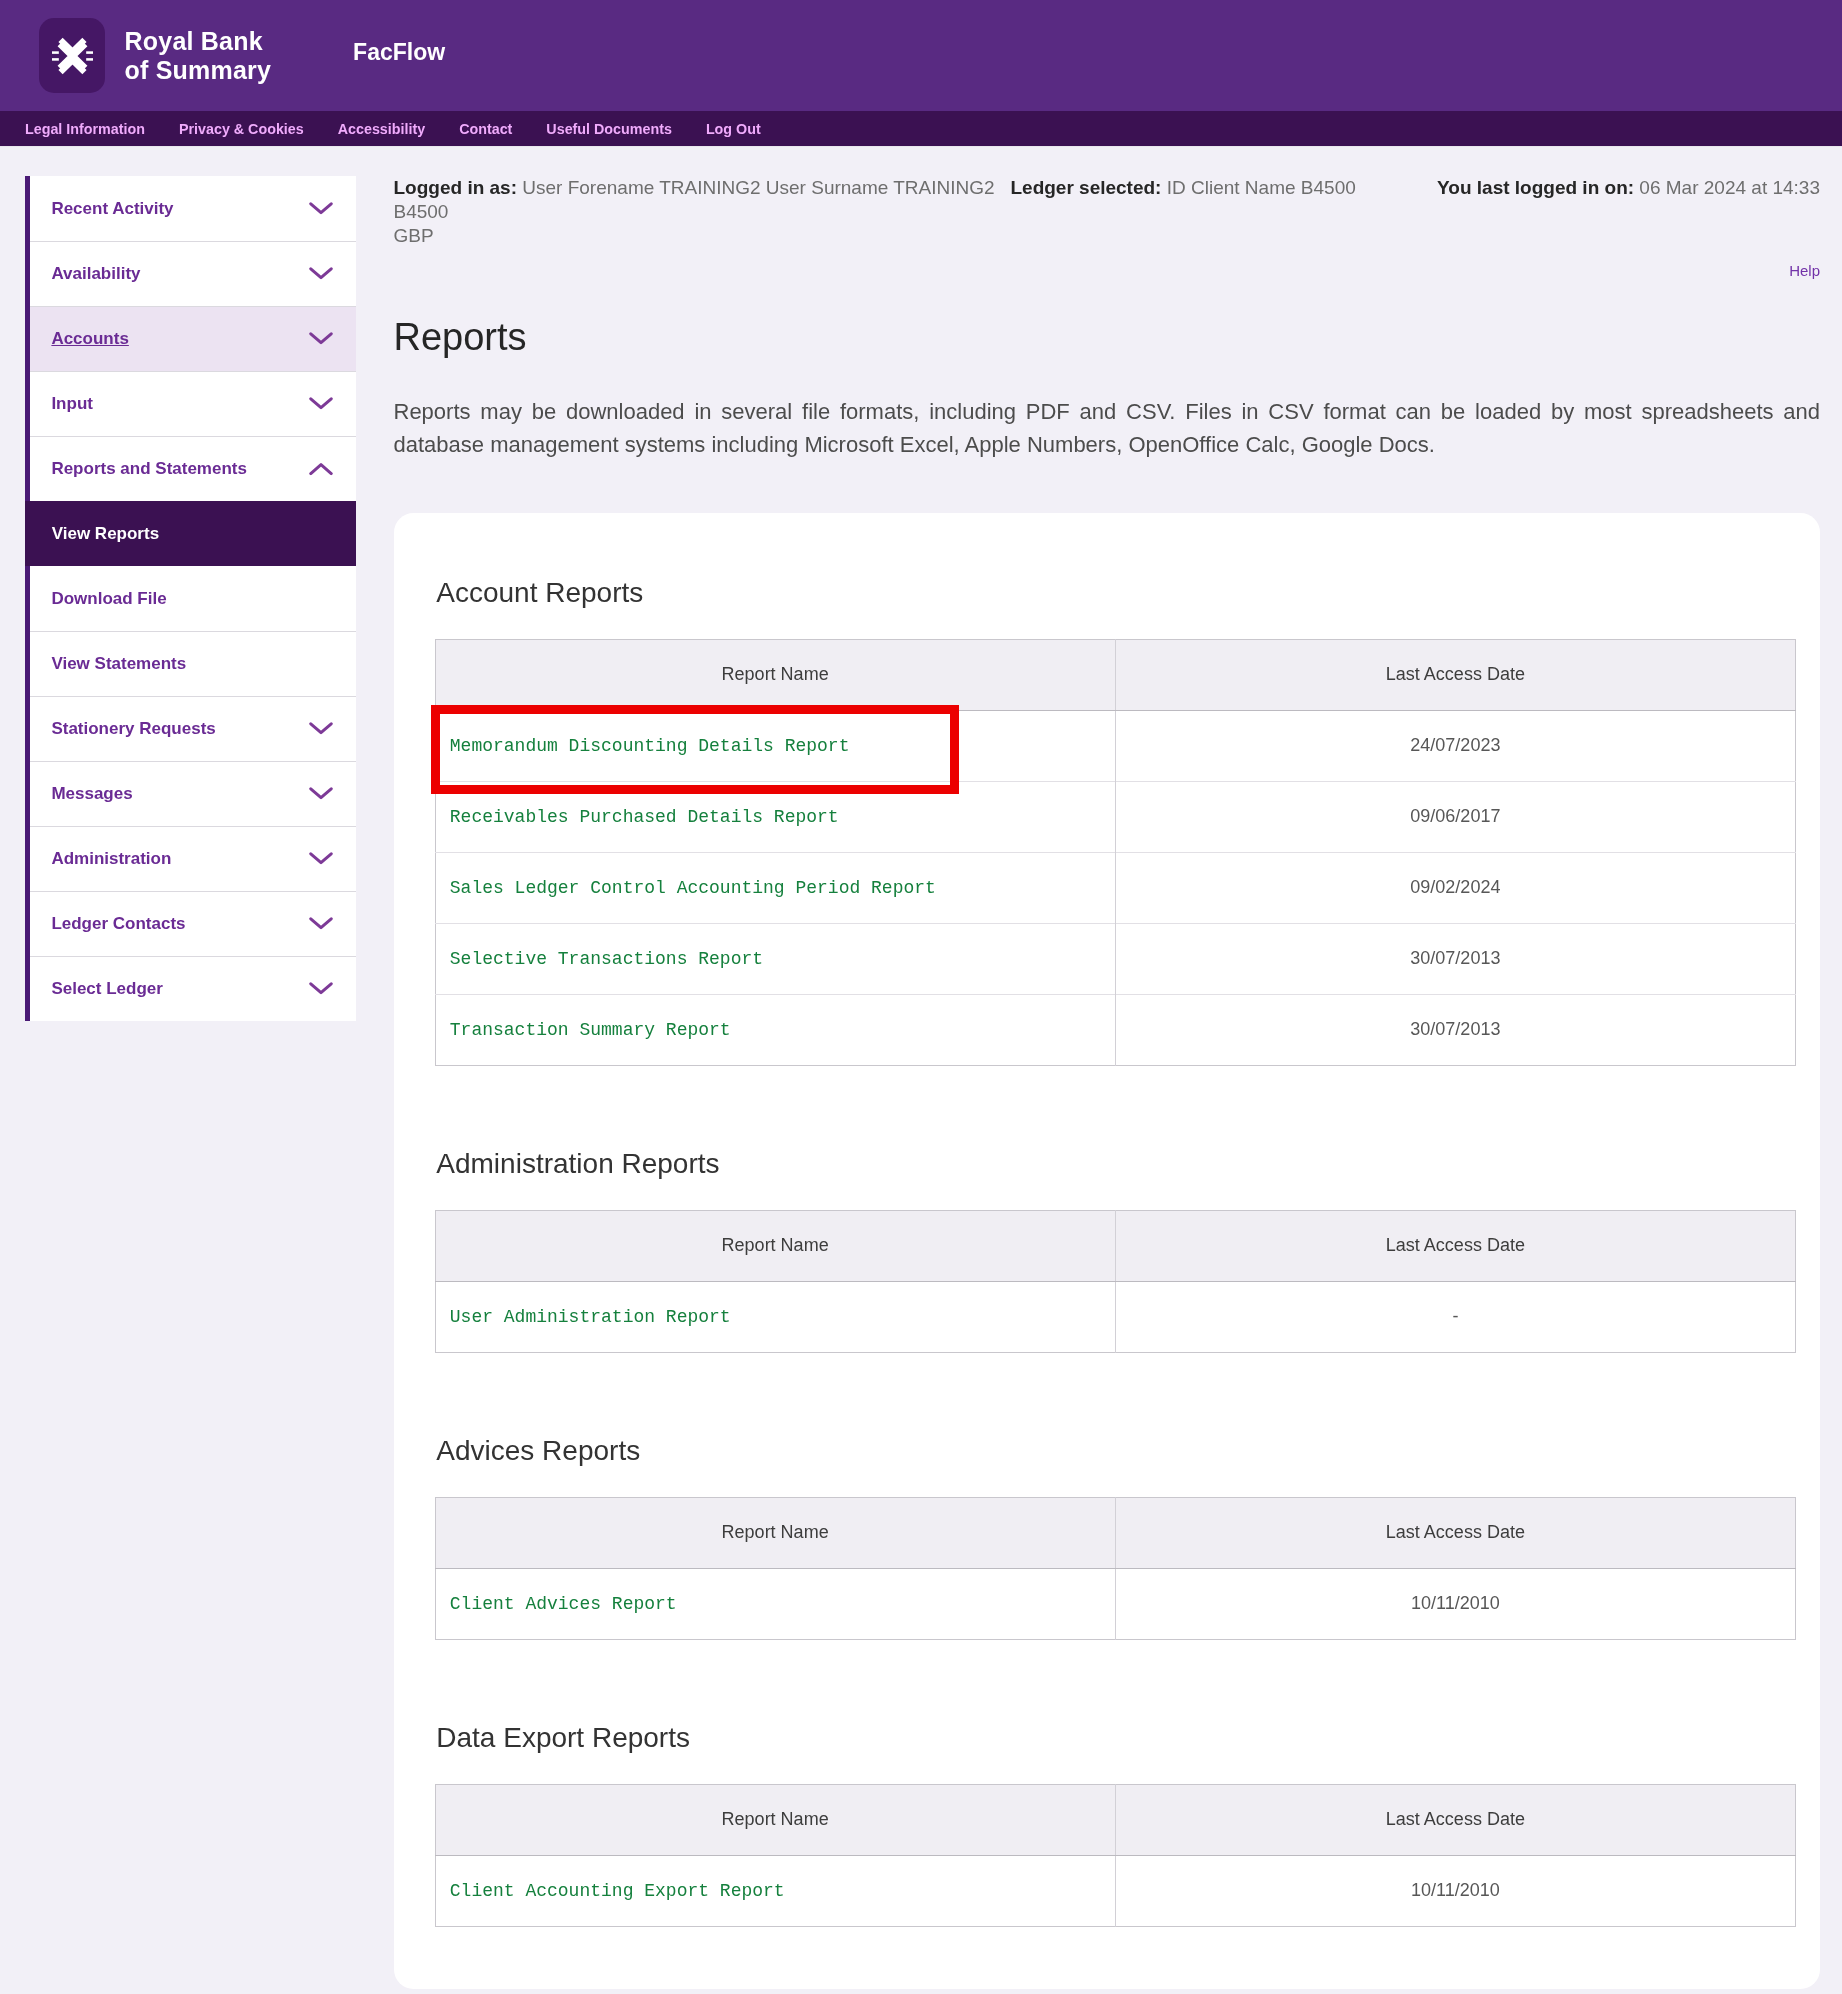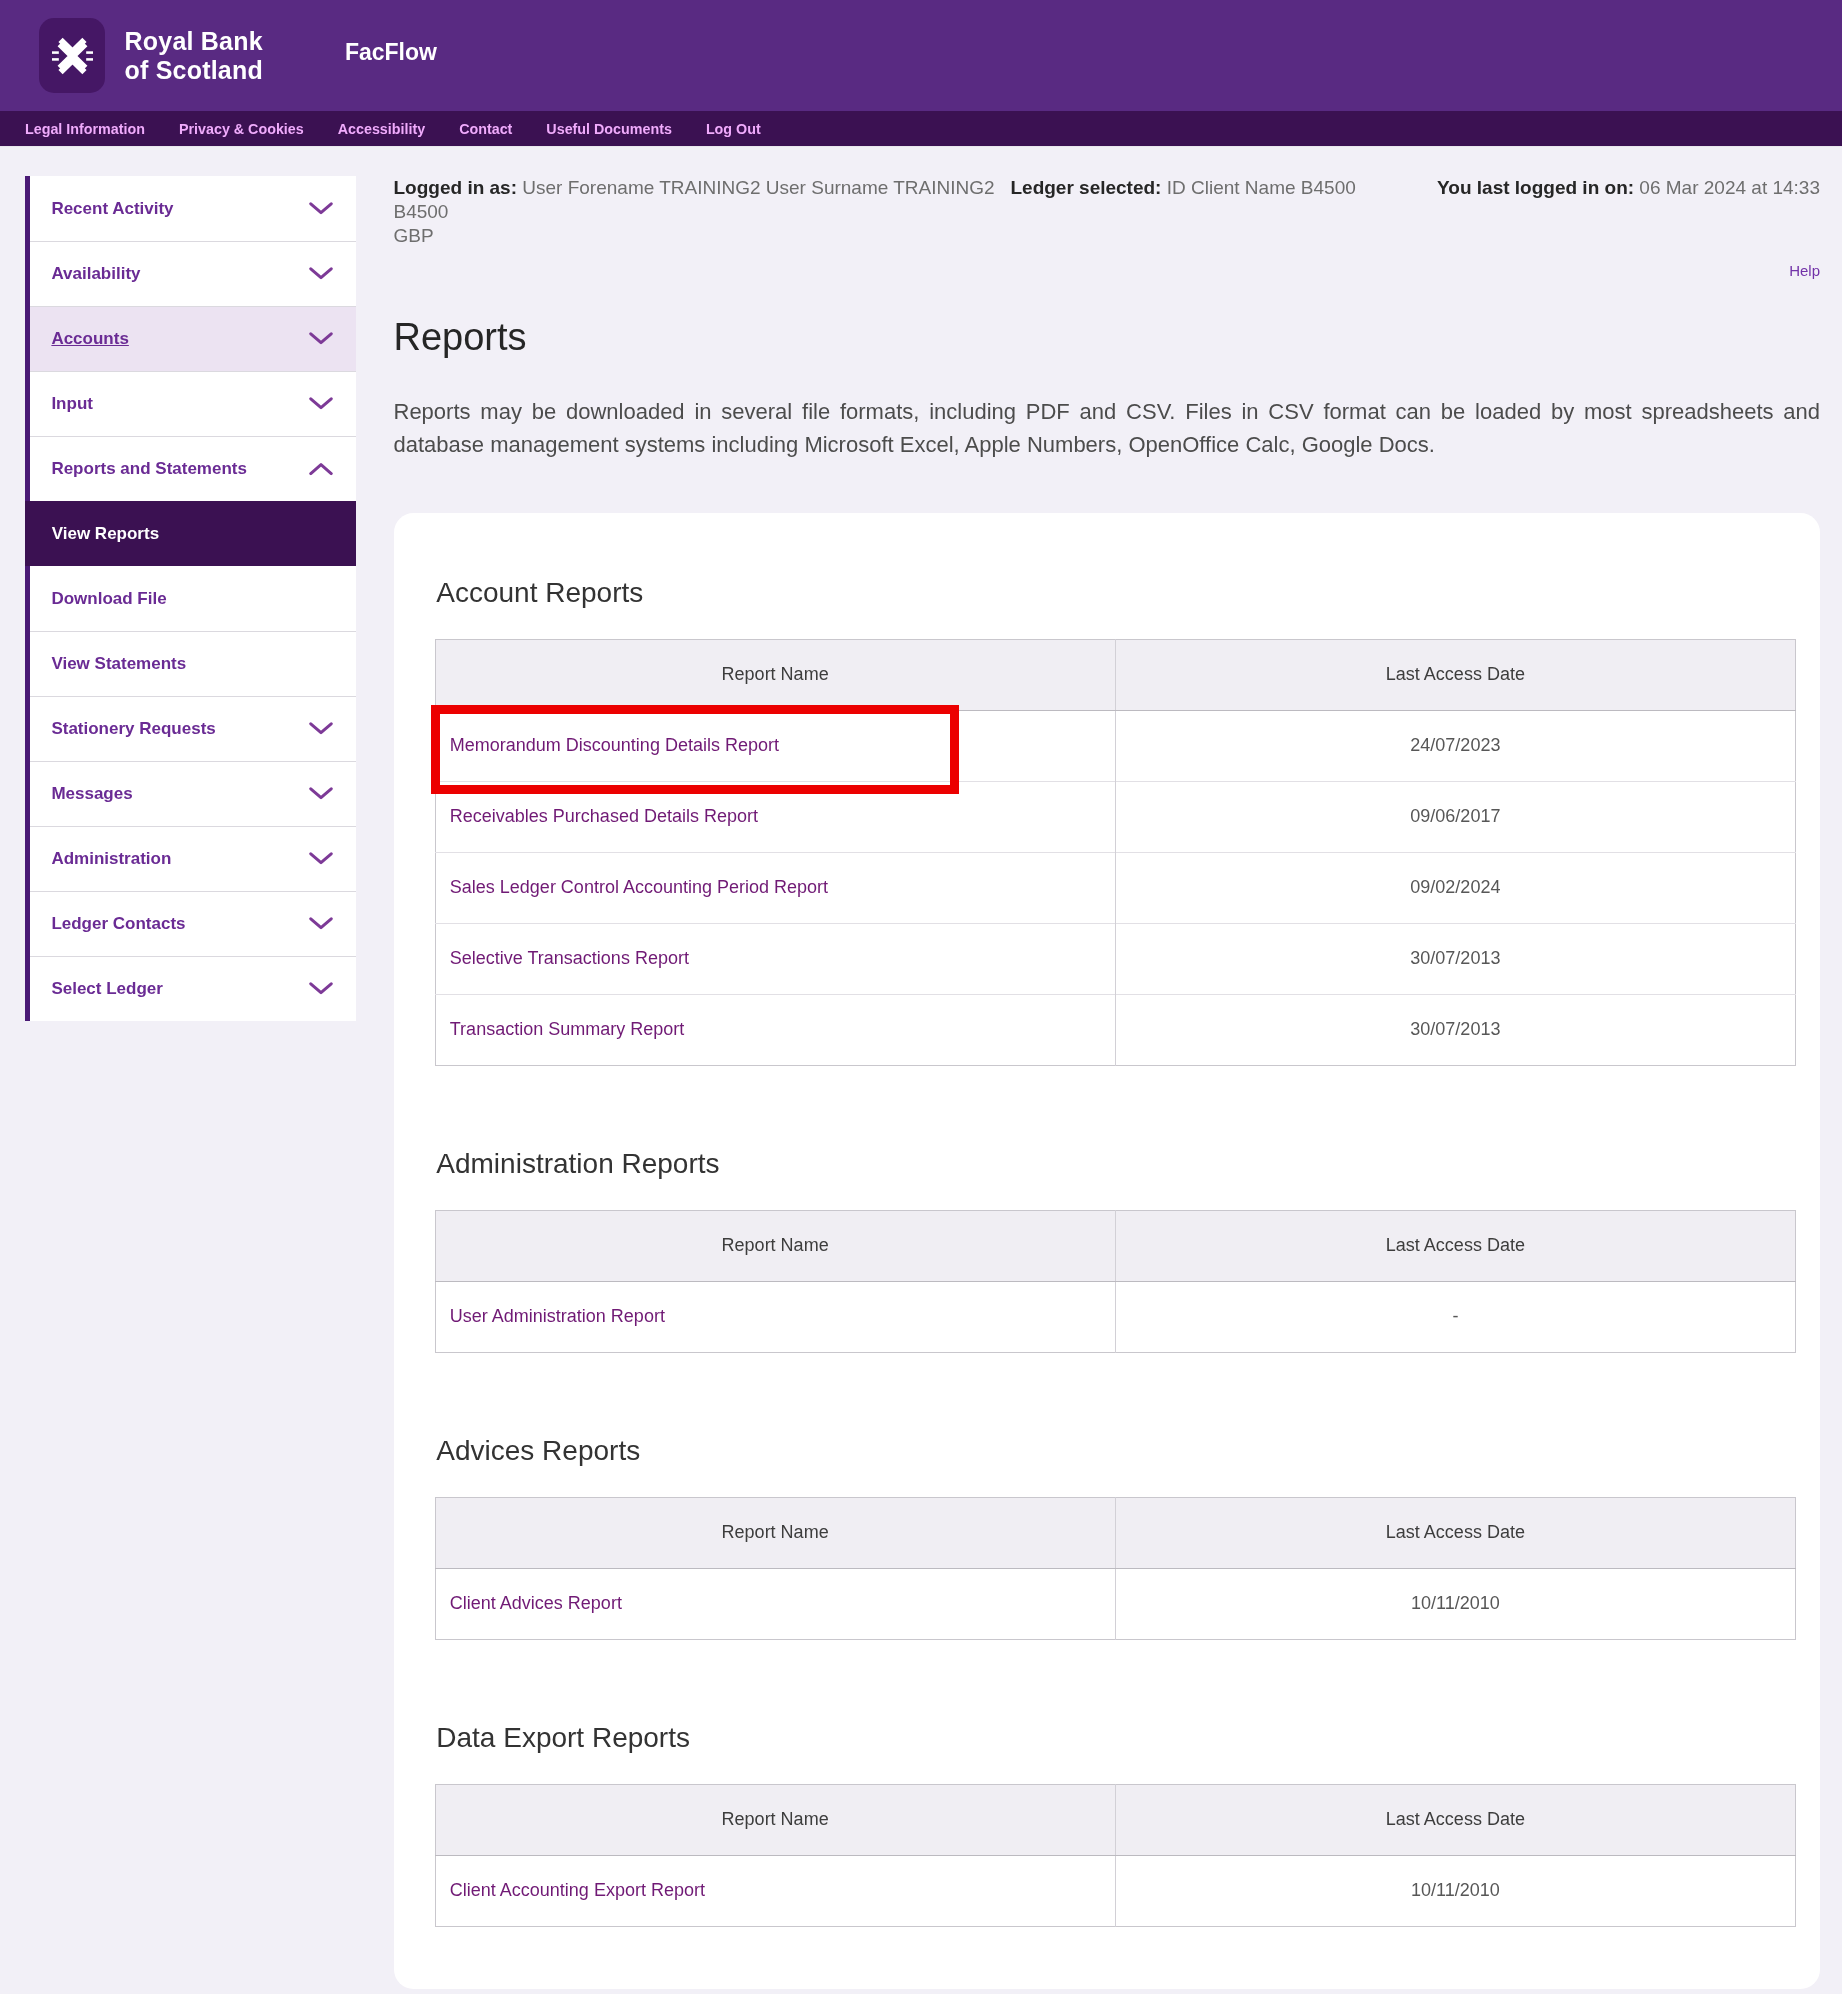--- a/index.html
+++ b/index.html
@@ -77,21 +77,21 @@
   .tbl-wrap { position:relative; }
   table { width:100%; border-collapse:collapse; border:0.9px solid #c9c7cd; background:#ffffff; }
   th {
     height:71px; background:#f0eef3; font-weight:400; font-size:18px; color:#3d3d3d;
     border-bottom:1.8px solid #bcbac0; width:50%;
   }
   th + th, td + td { border-left:0.9px solid #d2d0d6; }
   td { height:71px; font-size:18px; background:#ffffff; }
   tr + tr td { border-top:1.8px solid #e2e0e5; }
   td.name { padding-left:14.3px; }
-  td.name a { color:#701a75; text-decoration:none; cursor:pointer; }
+  td.name a { color:#15803d; text-decoration:none; cursor:pointer;font-family:Liberation Mono, monospace; }
   td.date { text-align:center; color:#575757; }
 
   .highlight {
     position:absolute; left:-3.6px; top:66px; width:528px; height:89px;
     border:9px solid #ec0000; pointer-events:none;
   }
 </style>
 </head>
 <body>
 
@@ -107,21 +107,21 @@
       <g stroke="#ffffff" stroke-width="3" fill="none">
         <path d="M0 22 L8 22"></path>
           <path d="M0 30 L8 30"></path>
         <path d="M40 22 L48 22"></path>
           <path d="M40 30 L48 30"></path>
       </g>
     </svg>
   </div>
   <div class="bank-name">
     <div>Royal Bank</div>
-    <div>of Scotland</div>
+    <div>of Summary</div>
   </div>
   <div class="app-name">FacFlow</div>
 </header>
 
 <nav class="navbar">
   <a>Legal Information</a>
   <a>Privacy &amp; Cookies</a>
   <a>Accessibility</a>
   <a>Contact</a>
   <a>Useful Documents</a>

